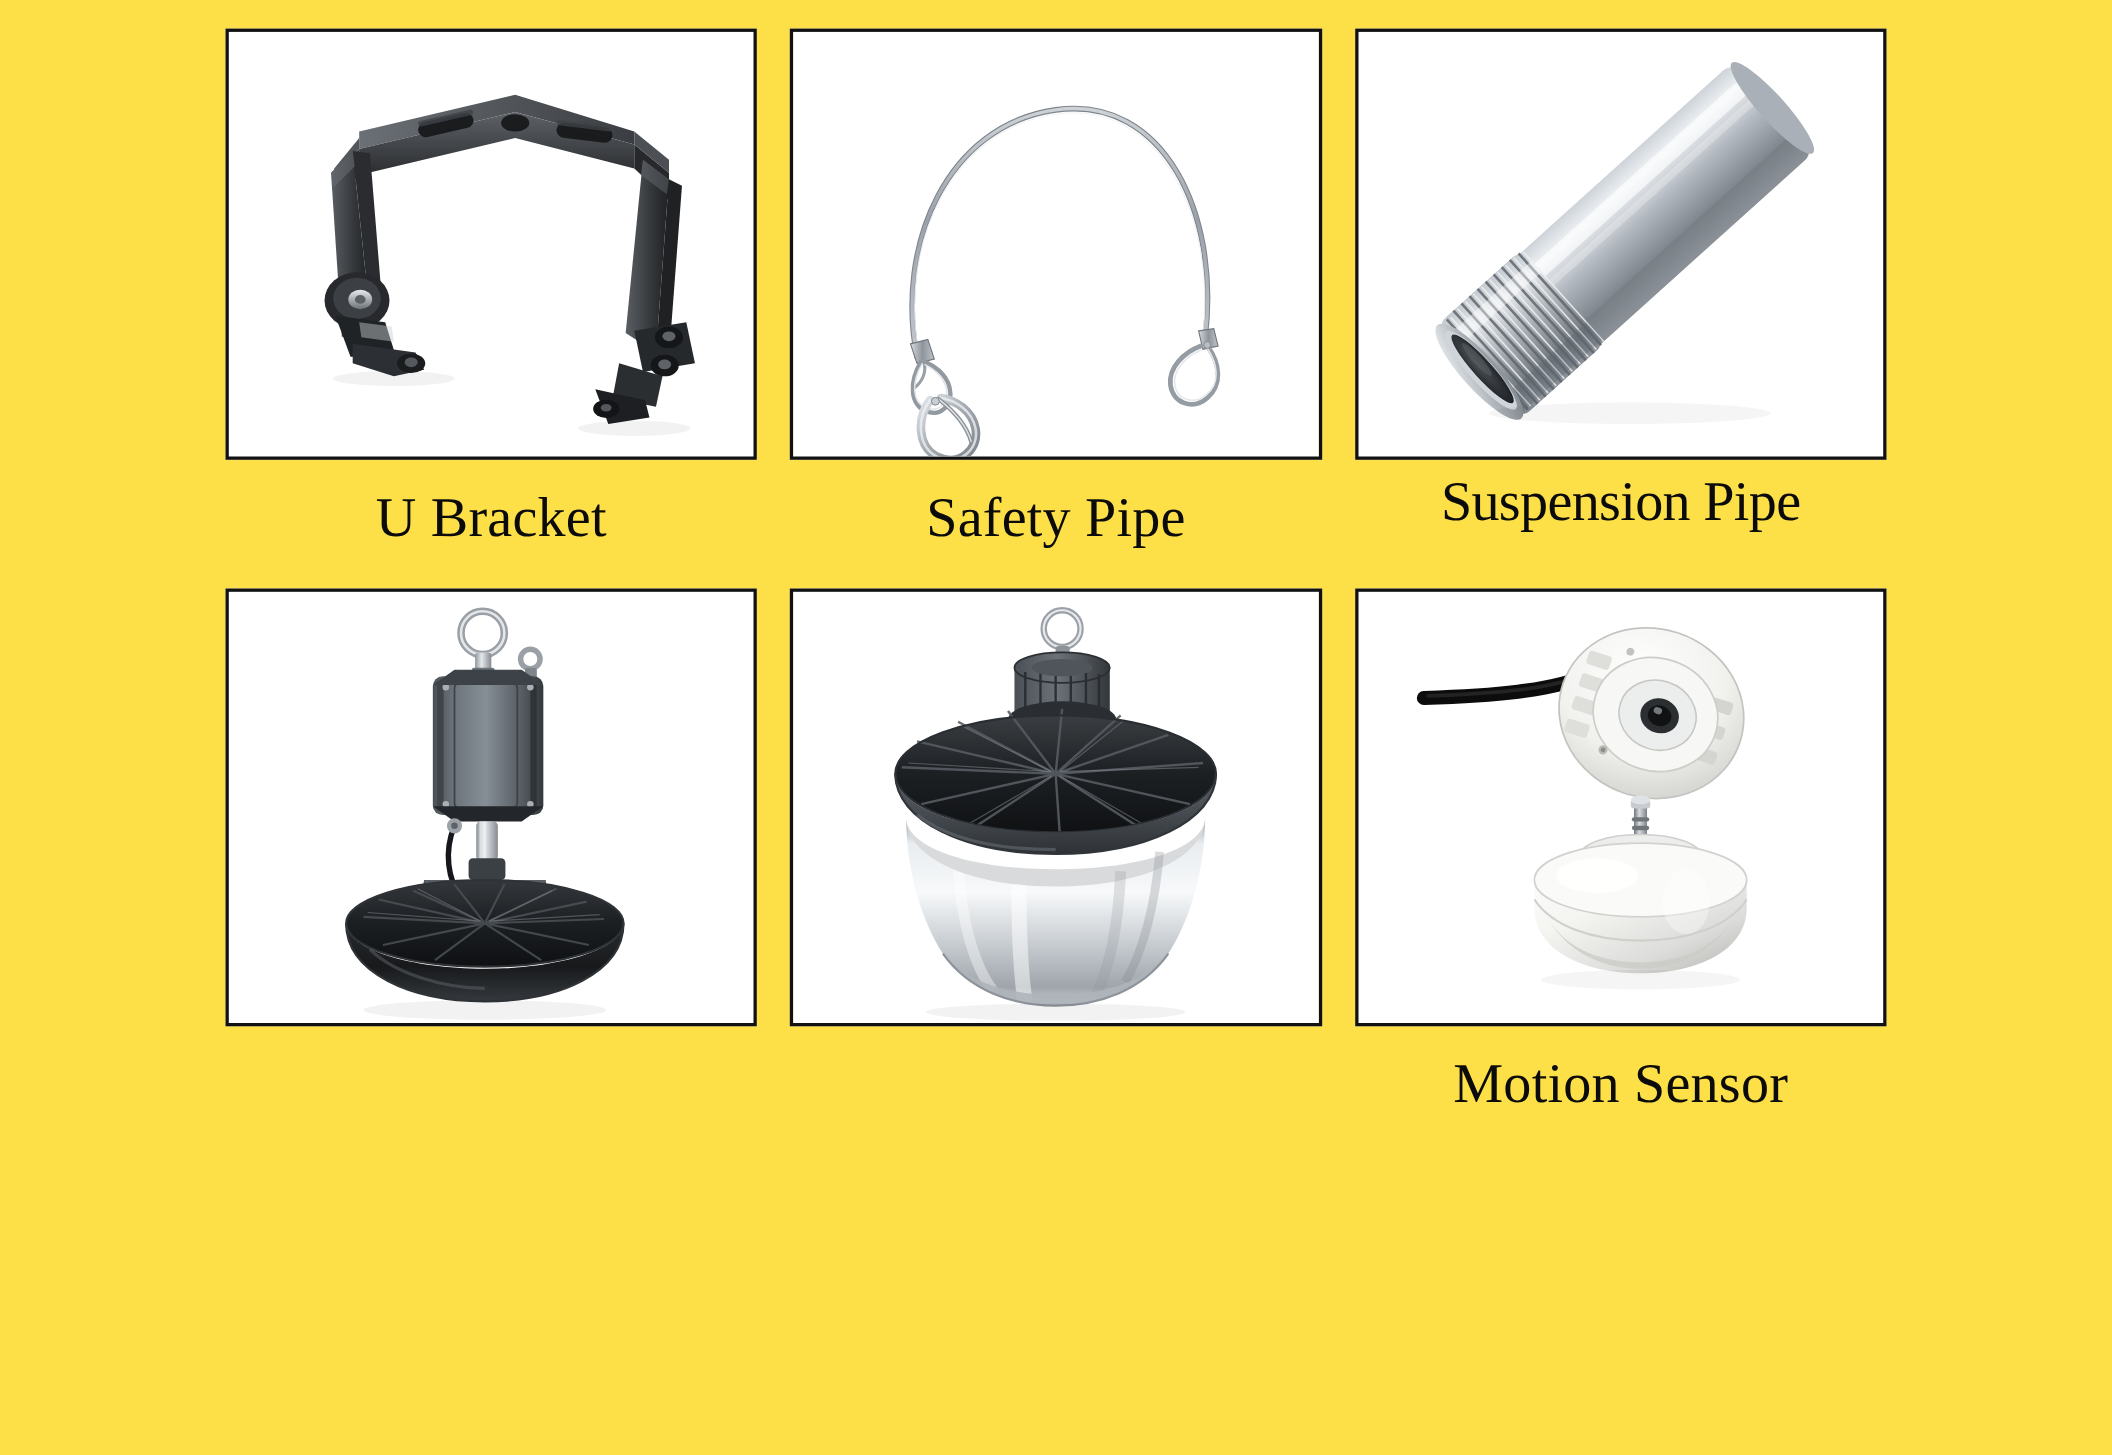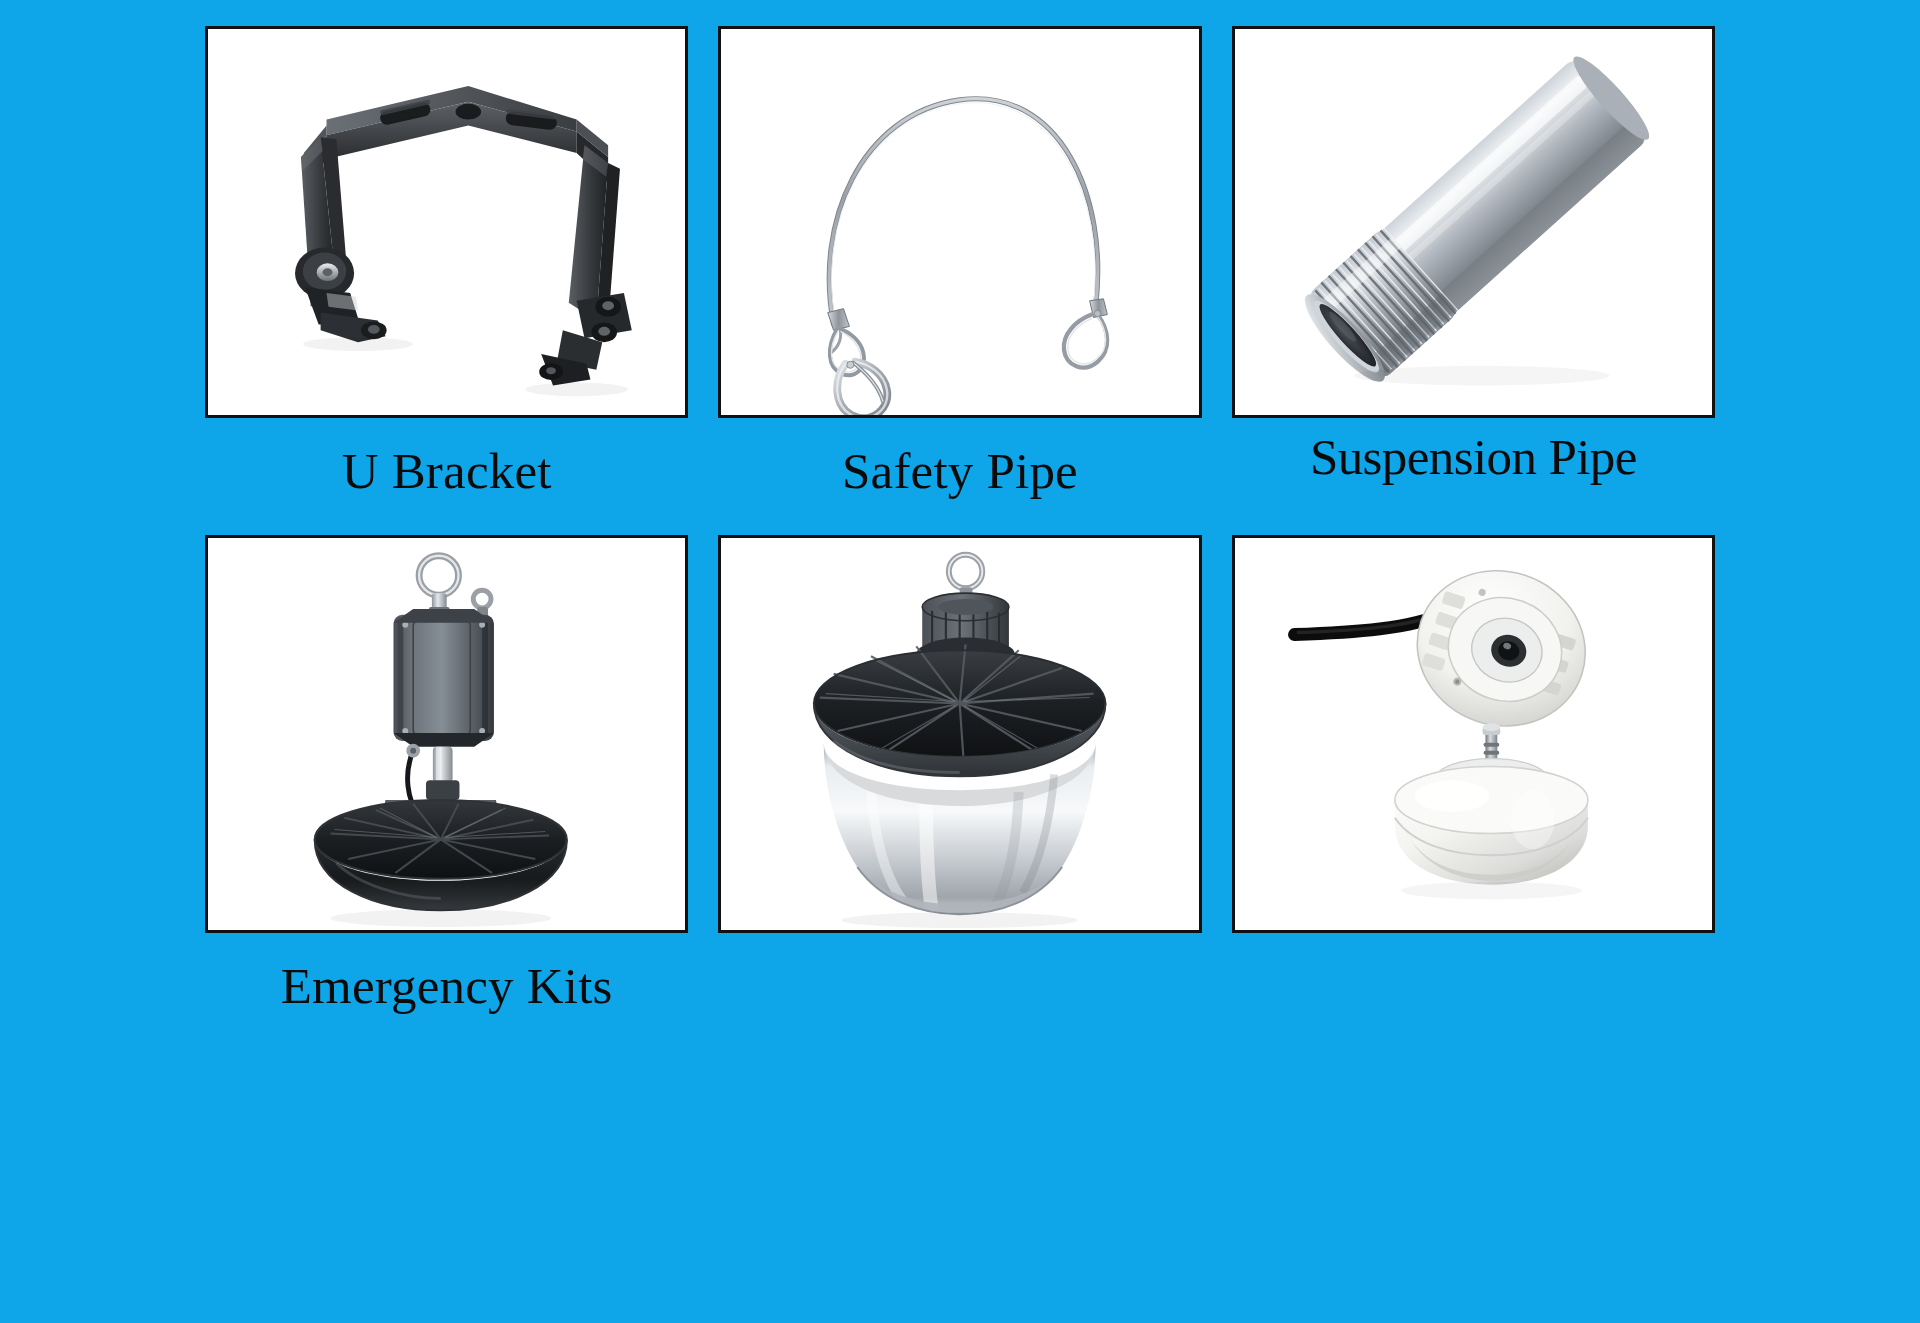--- a/index.html
+++ b/index.html
@@ -7,21 +7,21 @@
     width: 1920px;
     height: 1323px;
     background: #ffffff;
     font-family: "Liberation Serif", "DejaVu Serif", serif;
     overflow: hidden;
   }
   .sheet {
     width: 1920px;
     height: 1323px;
     position: relative;
-    background: #0ea5e9;
+    background: #fde047;
     padding: 26px 0 0 0;
   }
   .grid {
     width: 1510px;
     margin: 0 auto;
     display: grid;
     grid-template-columns: repeat(3, 1fr);
     grid-template-rows: repeat(2, auto);
     column-gap: 30px;
     row-gap: 36px;
@@ -396,21 +396,20 @@
                      C 362 330, 302 348, 234 348 C 166 348, 106 330, 106 306 Z" fill="url(#ekSkirt)"></path>
             <path d="M106 306 C 106 352, 166 378, 234 378 C 302 378, 362 352, 362 306" fill="none" stroke="#2f3337" stroke-width="2"></path>
             <ellipse cx="234" cy="306" rx="128" ry="40" fill="none" stroke="#2f3337" stroke-width="2"></ellipse>
 
             <path d="M128 330 C 150 352, 196 366, 234 366" fill="none" stroke="#5e646a" stroke-width="3" opacity="0.5"></path>
           </g>
 
           <ellipse cx="234" cy="386" rx="112" ry="9" fill="#000" opacity="0.05"></ellipse>
         </svg>
       </div>
-      <div class="caption">Emergency Kits</div>
     </div>
 
     <div class="cell">
       <div class="frame row2">
         <svg viewBox="0 0 480 398" preserveAspectRatio="xMidYMid meet">
           <defs>
             <linearGradient id="arHeat" x1="0" y1="0" x2="0" y2="1">
               <stop offset="0" stop-color="#3a3e42"></stop>
               <stop offset="0.5" stop-color="#1d2023"></stop>
               <stop offset="1" stop-color="#0f1113"></stop>
@@ -600,16 +599,17 @@
             <path d="M170 296 C 186 330, 220 348, 258 348 C 296 348, 330 330, 346 296
                      C 332 326, 300 342, 258 342 C 216 342, 184 326, 170 296 Z" fill="#c9cac6" opacity="0.75"></path>
 
             <ellipse cx="218" cy="262" rx="38" ry="16" fill="#ffffff" opacity="0.85"></ellipse>
             <ellipse cx="300" cy="286" rx="22" ry="30" fill="#ffffff" opacity="0.35"></ellipse>
           </g>
 
           <ellipse cx="258" cy="358" rx="92" ry="9" fill="#000" opacity="0.04"></ellipse>
         </svg>
       </div>
+      <div class="caption">Motion Sensor</div>
     </div>
 
   </div>
 </div>
 
 </body></html>

